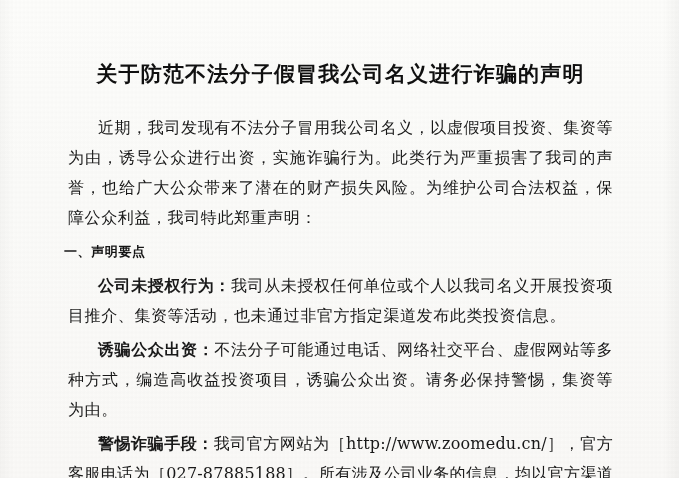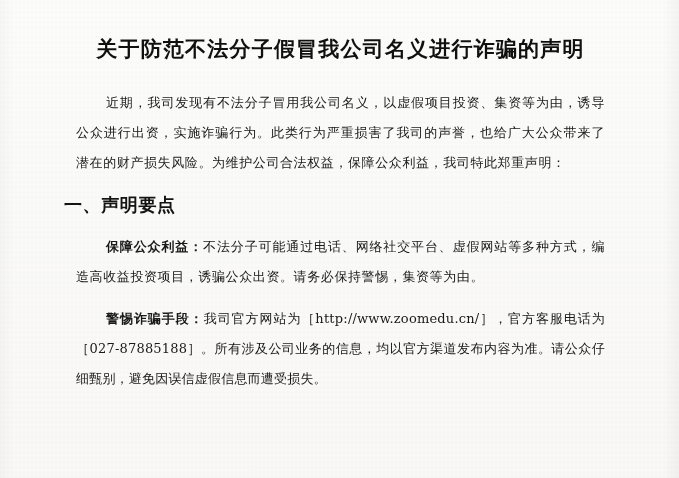--- a/index.html
+++ b/index.html
@@ -33,47 +33,47 @@
       repeating-linear-gradient(0deg, rgba(0,0,0,0.010) 0px, rgba(0,0,0,0) 3px, rgba(0,0,0,0.008) 5px);
     pointer-events: none;
   }
   .doc {
     position: relative;
     padding: 0 62px 0 64px;
     color: #1d1d1d;
   }
   .doc-title {
     margin: 0;
-    padding-top: 35px;
+    padding-top: 60px;
     text-align: center;
     font-size: 21px;
     font-weight: bold;
     letter-spacing: 1.2px;
     color: #101010;
     font-family: "DejaVu Serif", "Liberation Serif", serif;
     line-height: 1.3;
   }
   .para {
-    margin: 12px;
-    font-size: 13px;
+    margin: 4px;
+    font-size: 16px;
     line-height: 30px;
     letter-spacing: 0.6px;
     text-align: justify;
     color: #191919;
     font-family: "DejaVu Serif", "Liberation Serif", serif;
   }
   .para.indent {
     text-indent: 30px;
   }
   .para.first {
     margin-top: 26px;
   }
   .section-head {
     margin: 0;
-    font-size: 18px;
+    font-size: 13px;
     line-height: 30px;
     letter-spacing: 0.6px;
     font-weight: bold;
     color: #141414;
   }
   .lead {
     font-weight: bold;
   }
   .url-bracket {
     font-family: "DejaVu Serif", "Liberation Serif", serif;
@@ -107,19 +107,20 @@
   <div class="edge-shadow"></div>
 
   <div class="doc">
 
     <h1 class="doc-title">关于防范不法分子假冒我公司名义进行诈骗的声明</h1>
 
     <p class="para indent first">近期，我司发现有不法分子冒用我公司名义，以虚假项目投资、集资等为由，诱导公众进行出资，实施诈骗行为。此类行为严重损害了我司的声誉，也给广大公众带来了潜在的财产损失风险。为维护公司合法权益，保障公众利益，我司特此郑重声明：</p>
 
     <p class="section-head">一、声明要点</p>
 
+    <p class="para indent"><span class="lead">公司未授权行为：</span><span>我司从未授权任何单位或个人以我司名义开展投资项目推介、集资等活动，也未通过非官方指定渠道发布此类投资信息。</span></p>
 
-    <p class="para indent"><span class="lead">保障公众利益：</span><span>不法分子可能通过电话、网络社交平台、虚假网站等多种方式，编造高收益投资项目，诱骗公众出资。请务必保持警惕，集资等为由。</span></p>
+    <p class="para indent"><span class="lead">诱骗公众出资：</span><span>不法分子可能通过电话、网络社交平台、虚假网站等多种方式，编造高收益投资项目，诱骗公众出资。请务必保持警惕，集资等为由。</span></p>
 
     <p class="para indent url-bracket"><span class="lead">警惕诈骗手段：</span><span>我司官方网站为［http://www.zoomedu.cn/］，官方客服电话为［027-87885188］。所有涉及公司业务的信息，均以官方渠道发布内容为准。请公众仔细甄别，避免因误信虚假信息而遭受损失。</span></p>
 
   </div>
 </div>
 
 </body></html>

